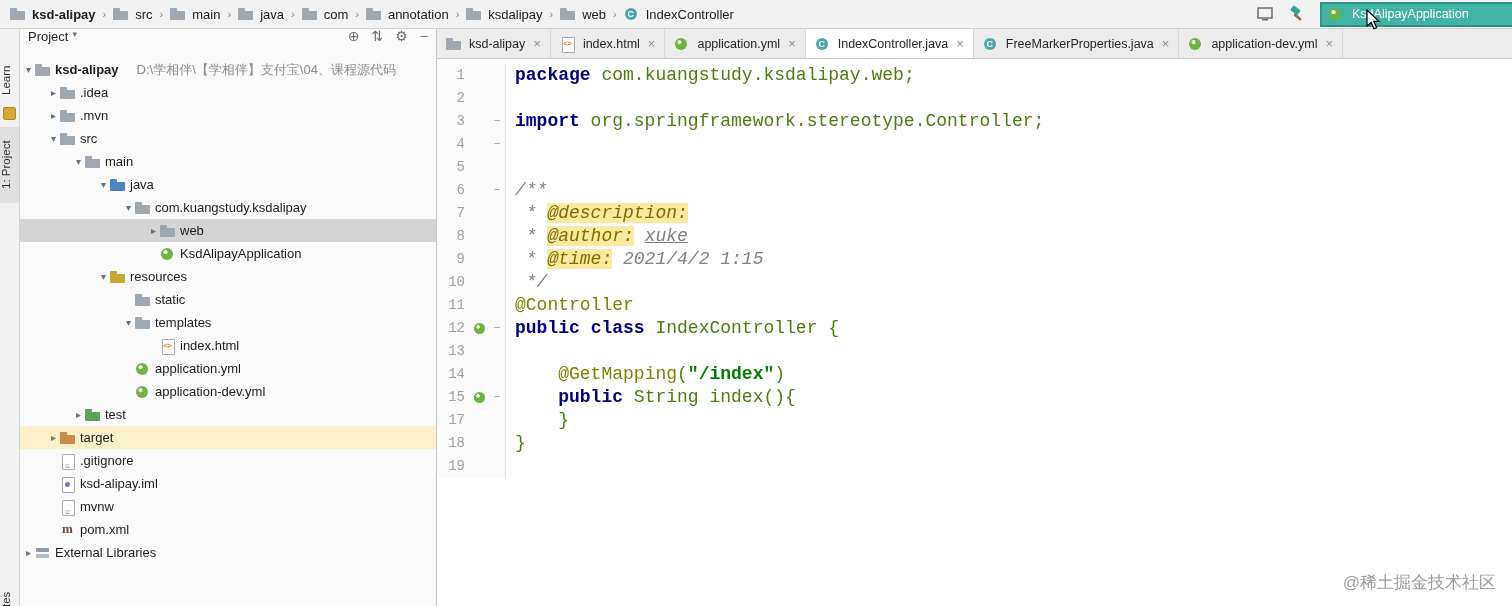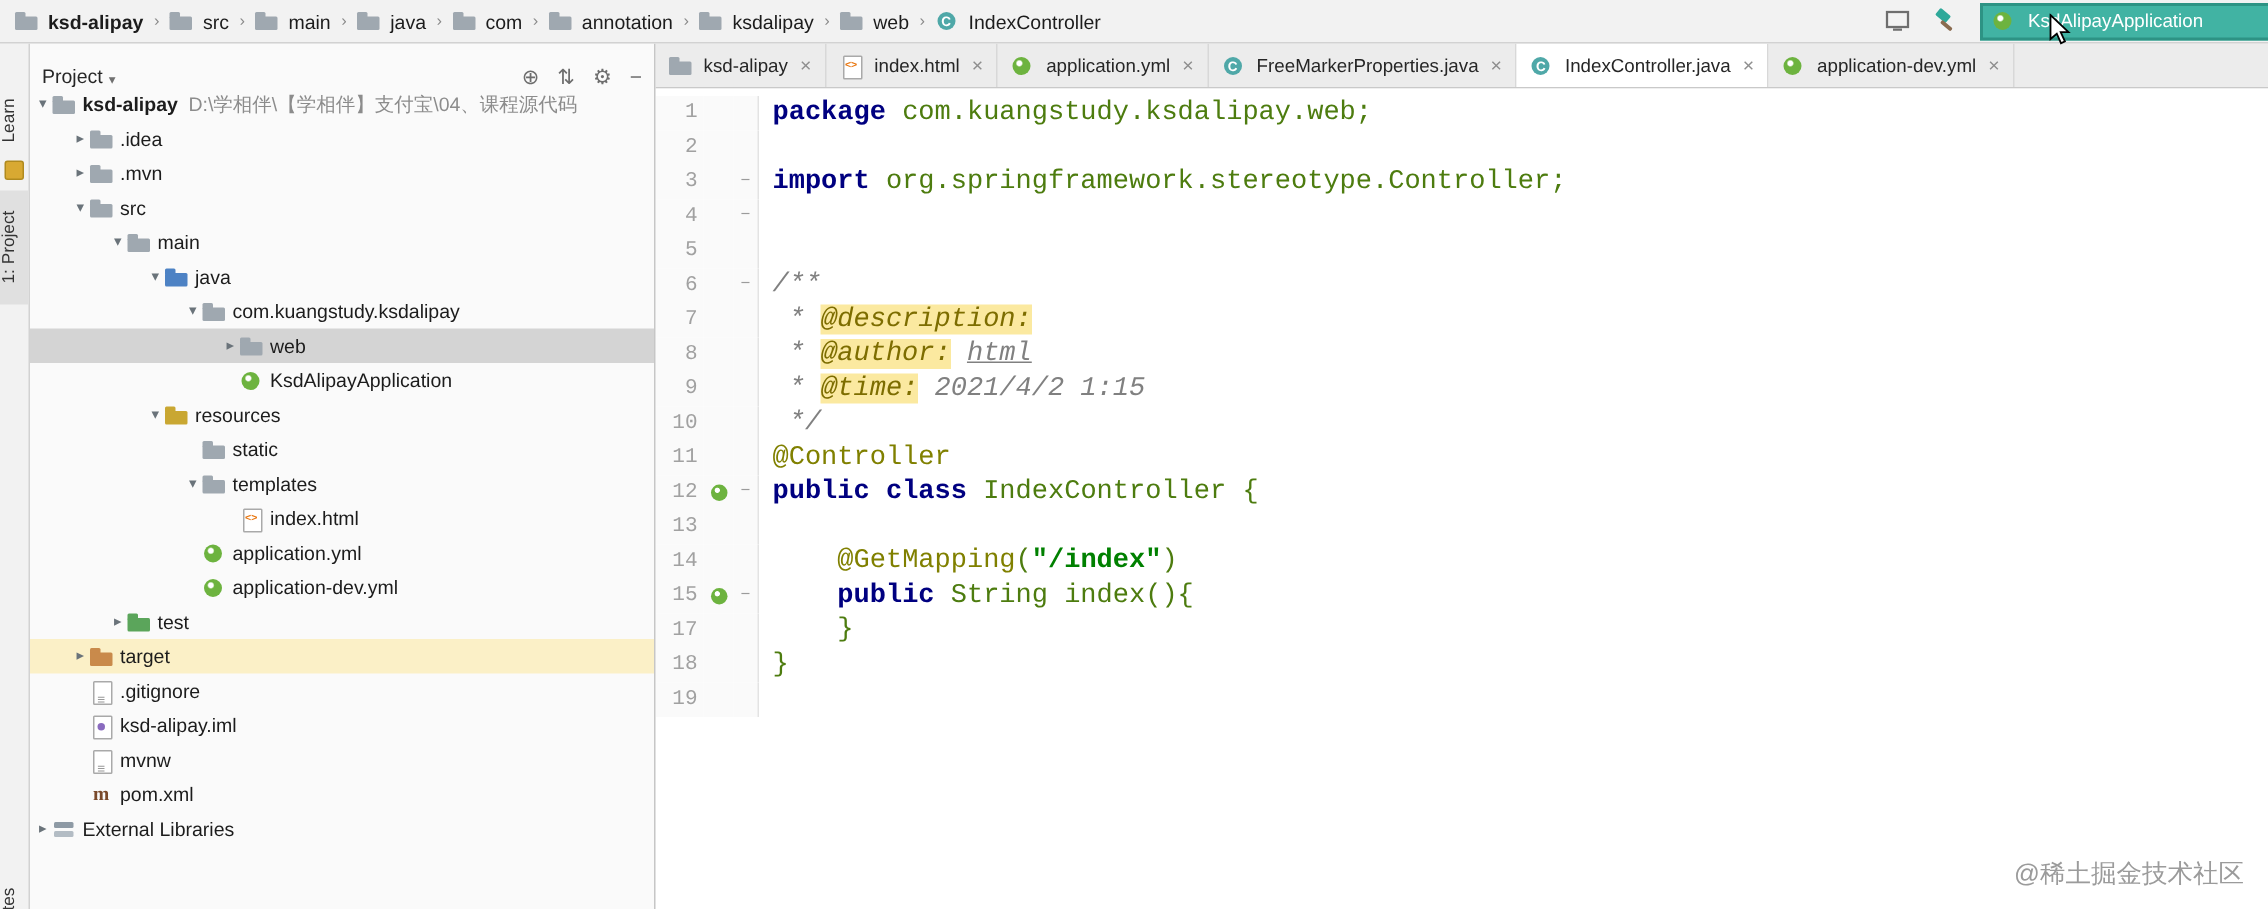--- a/index.html
+++ b/index.html
@@ -20,34 +20,34 @@
   .mouse-cursor{position:absolute;left:1366px;top:9px;z-index:50;pointer-events:none}
 
   
   .stripe{position:absolute;top:29px;left:0;width:20px;bottom:0;background:#f2f2f2;border-right:1px solid #d2d2d2;z-index:4}
   .vtab{position:absolute;left:0;width:19px;writing-mode:vertical-rl;transform:rotate(180deg);font-size:11.5px;color:#333;text-align:center;cursor:pointer;overflow:hidden}
   .vtab.active{background:#e0e0e0}
   .stripe-ic{position:absolute;left:3px;top:78px;width:13px;height:13px;background:#d8a932;border:1px solid #b08a1e;border-radius:2px;cursor:pointer}
 
   
   .project{position:absolute;top:29px;left:20px;width:417px;bottom:0;background:#fafafa;border-right:1px solid #c6c6c6;overflow:hidden;z-index:3}
-  .phead{height:29px;display:flex;align-items:flex-end;padding:0 8px;color:#262626}
+  .phead{height:29px;display:flex;align-items:flex-start;padding:0 8px;color:#262626}
   .ptitle{cursor:pointer}
   .pcaret{color:#707070;font-size:9px;margin-left:4px;cursor:pointer}
   .pcaret::before{content:'▾'}
   .phicons{margin-left:auto;display:flex;gap:12px}
   .phicon{color:#6e6e6e;font-size:14px;line-height:14px;cursor:pointer}
   .tree{position:absolute;top:29px;left:0;right:0;bottom:0;overflow:hidden}
   .trow{height:23px;line-height:23px;display:flex;align-items:center;white-space:nowrap;cursor:pointer}
   .trow.sel{background:#d4d4d4}
   .trow.hl{background:#fbf0c7}
   .chev{display:inline-block;width:13px;flex:none;color:#6a737a;font-size:10px;text-align:center}
   .tlabel{margin-left:2px}
   .tlabel.b{font-weight:bold}
-  .textra{color:#8c8c8c;margin-left:7px}
+  .textra{color:#8c8c8c;margin-left:18px}
 
   
   .tic{display:inline-block;width:15px;height:14px;margin-right:3px;position:relative;flex:none}
   .tic.f::before{content:'';position:absolute;left:0;top:1px;width:7px;height:4px;border-radius:1px 1px 0 0;background:var(--fc,#9fa8b0)}
   .tic.f::after{content:'';position:absolute;left:0;top:4px;width:15px;height:9px;border-radius:1px;background:var(--fc,#9fa8b0)}
   .ic-folder,.ic-project-folder,.ic-package{--fc:#9fa8b0}
   .ic-source-folder{--fc:#4d82c4}
   .ic-resources-folder{--fc:#c9a732}
   .ic-test-folder{--fc:#5ba55b}
   .ic-excluded-folder{--fc:#c98a4b}
@@ -325,30 +325,30 @@
       <div class="tab">
         <span class="tic ic-html-file"></span>
         <span>index.html</span>
         <span class="close"></span>
       </div>
       <div class="tab">
         <span class="tic ic-spring-file"></span>
         <span>application.yml</span>
         <span class="close"></span>
       </div>
+      <div class="tab active">
+        <span class="tic ic-class"></span>
+        <span>IndexController.java</span>
+        <span class="close"></span>
+      </div>
       <div class="tab">
         <span class="tic ic-class"></span>
         <span>FreeMarkerProperties.java</span>
         <span class="close"></span>
       </div>
-      <div class="tab active">
-        <span class="tic ic-class"></span>
-        <span>IndexController.java</span>
-        <span class="close"></span>
-      </div>
       <div class="tab">
         <span class="tic ic-spring-file"></span>
         <span>application-dev.yml</span>
         <span class="close"></span>
       </div>
     </div>
   <div class="editor" id="code">
       <div class="crow">
         <span class="ln">1</span>
         <span class="gi"></span>
@@ -387,21 +387,21 @@
       <div class="crow">
         <span class="ln">7</span>
         <span class="gi"></span>
         <span class="fold"></span>
         <span class="codeline"><span class="tk-cmt"> * </span><span class="tk-doctag">@description:</span></span>
       </div>
       <div class="crow">
         <span class="ln">8</span>
         <span class="gi"></span>
         <span class="fold"></span>
-        <span class="codeline"><span class="tk-cmt"> * </span><span class="tk-doctag">@author:</span><span class="tk-cmt"> </span><span class="tk-docul">html</span></span>
+        <span class="codeline"><span class="tk-cmt"> * </span><span class="tk-doctag">@author:</span><span class="tk-cmt"> </span><span class="tk-docul">xuke</span></span>
       </div>
       <div class="crow">
         <span class="ln">9</span>
         <span class="gi"></span>
         <span class="fold"></span>
         <span class="codeline"><span class="tk-cmt"> * </span><span class="tk-doctag">@time:</span><span class="tk-cmt"> 2021/4/2 1:15</span></span>
       </div>
       <div class="crow">
         <span class="ln">10</span>
         <span class="gi"></span>

